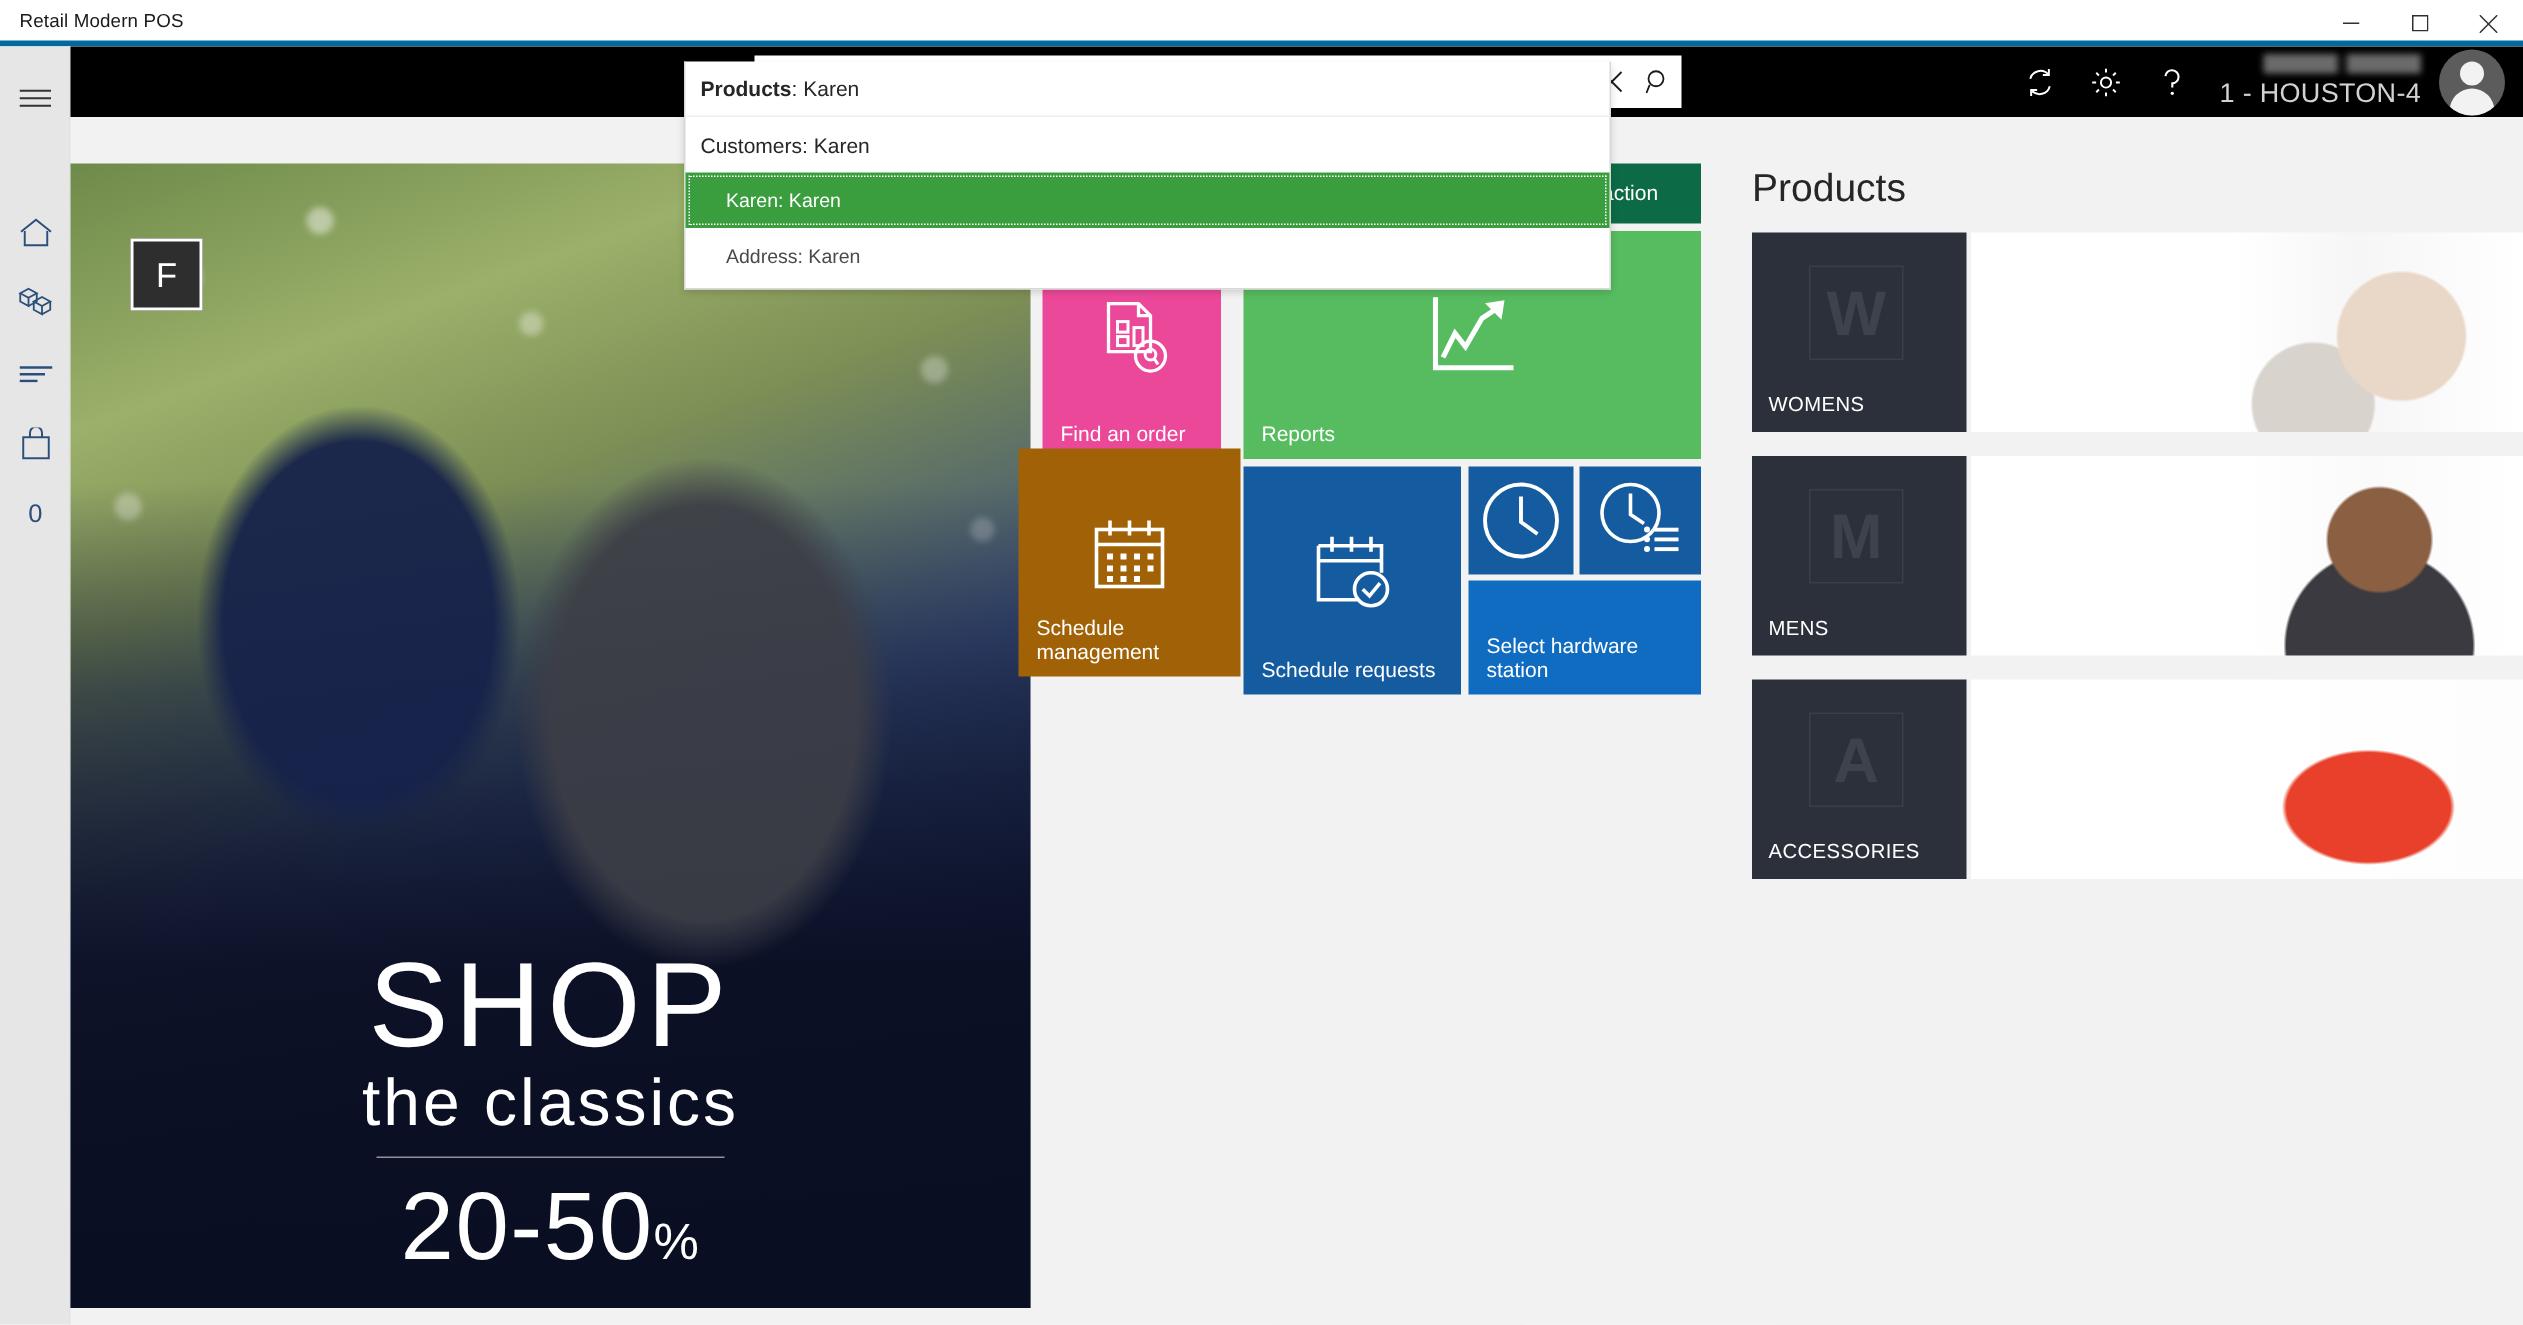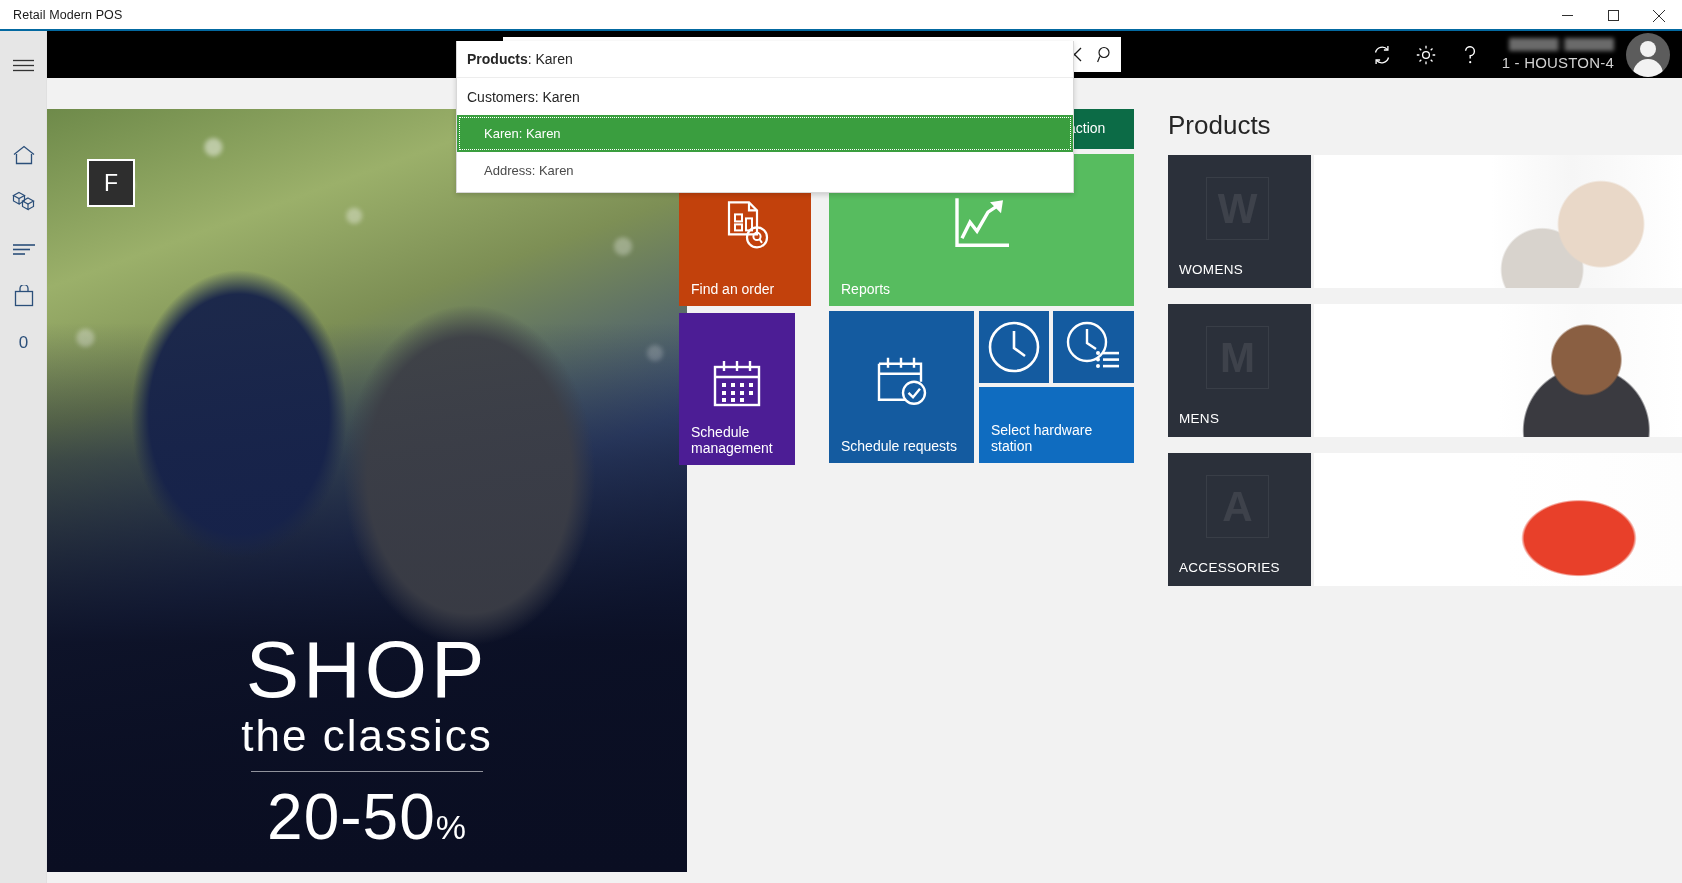--- a/index.html
+++ b/index.html
@@ -6,21 +6,21 @@
   html, body {
     width: 1682px; height: 883px;
     font-family: "Liberation Sans", sans-serif;
     background: #ffffff;
     overflow: hidden;
   }
 
   
   .titlebar {
     position: absolute; top: 0; left: 0; width: 1682px; height: 31px;
-    background: #ffffff; border-bottom: 2px solid #0369a1;
+    background: #ffffff; border-bottom: 4px solid #0369a1;
     display: flex; align-items: center;
   }
   .titlebar-text {
     font-size: 12.5px; color: #1a1a1a; margin-left: 13px; letter-spacing: .1px;
   }
   .win-buttons { position: absolute; right: 0; top: 0; height: 31px; display: flex; }
   .win-btn {
     width: 46px; height: 31px; display: flex; align-items: center; justify-content: center;
     color: #303030;
   }
@@ -101,21 +101,21 @@
   }
   .tb-user {
     display: flex; flex-direction: column; align-items: flex-end; justify-content: center;
     height: 47px; padding-right: 12px; padding-left: 10px;
   }
   .tb-user-name {
     width: 105px; height: 13px; border-radius: 1px;
     background: linear-gradient(90deg,#6a6a6a 0 46%,#0a0a0a 48% 52%,#6a6a6a 54% 100%);
     filter: blur(2.2px); margin-bottom: 3px;
   }
-  .tb-user-store { font-size: 15px; color: #d2d2d2; letter-spacing: .2px; }
+  .tb-user-store { font-size: 18px; color: #d2d2d2; letter-spacing: .2px; }
   .tb-avatar {
     width: 44px; height: 44px; border-radius: 50%; background: #5c5c5c;
     margin-right: 12px; position: relative; overflow: hidden; flex: none;
   }
   .tb-avatar .head {
     position: absolute; left: 50%; top: 8px; transform: translateX(-50%);
     width: 16px; height: 16px; border-radius: 50%; background: #f2f2f2;
   }
   .tb-avatar .body {
     position: absolute; left: 50%; top: 26px; transform: translateX(-50%);
@@ -372,21 +372,21 @@
       </div>
     </div>
 
     <div class="tiles">
         <div class="tile" style="left: 0px; top: 0px; width: 295px; height: 40px; background: rgb(12, 107, 70);">
           <div class="tile-label" style="bottom: auto; top: 11px;">Current transaction</div>
         </div>
         <div class="tile" style="left: 300px; top: 0px; width: 155px; height: 40px; background: rgb(12, 107, 70);">
           <div class="tile-label" style="bottom: auto; top: 11px;">Return transaction</div>
         </div>
-        <div class="tile" style="left: 0px; top: 45px; width: 132px; height: 152px; background: #c2410c;">
+        <div class="tile" style="left: 16px; top: 45px; width: 119px; height: 152px; background: #ec4899;">
           <div class="tile-icon">
             <svg width="56" height="56" viewBox="0 0 56 56">
         <path d="M12 6 L32 6 L40 14 L40 38 L12 38 Z" fill="none" stroke="#fff" stroke-width="2.2"></path>
         <path d="M32 6 L32 14 L40 14" fill="none" stroke="#fff" stroke-width="2.2"></path>
         <rect x="18" y="18" width="7" height="7" fill="none" stroke="#fff" stroke-width="2"></rect>
         <rect x="18" y="28" width="7" height="6" fill="none" stroke="#fff" stroke-width="2"></rect>
         <rect x="29" y="22" width="6" height="12" fill="none" stroke="#fff" stroke-width="2"></rect>
         <circle cx="40" cy="41" r="10" fill="none" stroke="#fff" stroke-width="2.2"></circle>
         <circle cx="40" cy="40" r="3.6" fill="none" stroke="#fff" stroke-width="2"></circle>
         <line x1="42.4" y1="42.6" x2="45" y2="46.5" stroke="#fff" stroke-width="2"></line>
@@ -397,21 +397,21 @@
         <div class="tile" style="left: 150px; top: 45px; width: 305px; height: 152px; background: rgb(87, 188, 95);">
           <div class="tile-icon">
             <svg width="62" height="58" viewBox="0 0 62 58">
         <path d="M6 3 L6 50 L58 50" fill="none" stroke="#fff" stroke-width="3.4"></path>
         <path d="M11 43 L19 27 L26 36 L37 17 L49 9" fill="none" stroke="#fff" stroke-width="3.4" stroke-linejoin="miter"></path>
         <path d="M39 7 L52 5 L50 18 Z" fill="#fff"></path>
       </svg>
           </div>
           <div class="tile-label">Reports</div>
         </div>
-        <div class="tile" style="left: 0px; top: 204px; width: 116px; height: 152px; background: #4c1d95;">
+        <div class="tile" style="left: 0px; top: 190px; width: 148px; height: 152px; background: #a16207;">
           <div class="tile-icon">
             <svg width="52" height="50" viewBox="0 0 52 50">
         <rect x="4" y="8" width="44" height="38" fill="none" stroke="#fff" stroke-width="2.4"></rect>
         <line x1="4" y1="18" x2="48" y2="18" stroke="#fff" stroke-width="2.4"></line>
         <line x1="13" y1="2" x2="13" y2="12" stroke="#fff" stroke-width="2.4"></line>
         <line x1="26" y1="2" x2="26" y2="12" stroke="#fff" stroke-width="2.4"></line>
         <line x1="39" y1="2" x2="39" y2="12" stroke="#fff" stroke-width="2.4"></line>
         <g fill="#fff">
           <rect x="11" y="24" width="4" height="4"></rect>
                 <rect x="20" y="24" width="4" height="4"></rect>

